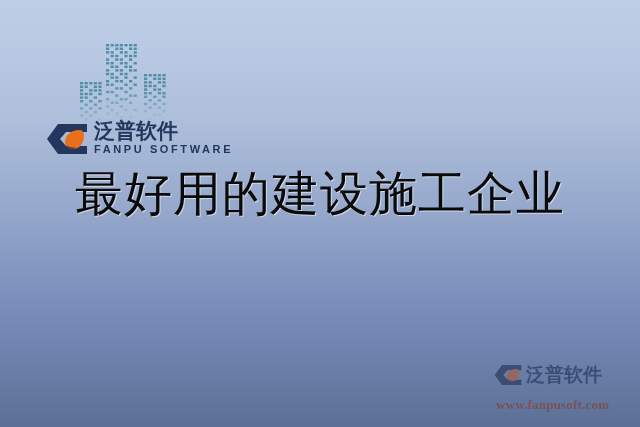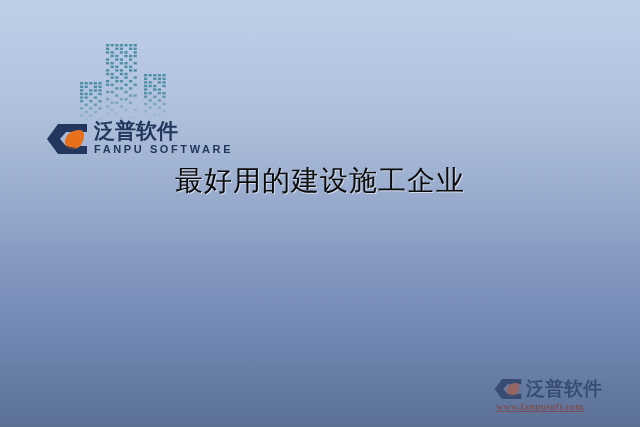--- a/index.html
+++ b/index.html
@@ -63,21 +63,21 @@
     white-space:nowrap;
   }
 
   
   #headline {
     position:absolute;
     left:0; top:163px;
     width:640px;
     text-align:center;
     font-family:"DejaVu Serif", "Liberation Serif", serif;
-    font-size:28px;
+    font-size:48px;
     font-weight:400;
     color:#0a0a0a;
     line-height:1.27;
     letter-spacing:1px;
     text-shadow:1px 1px 0 rgba(255,255,255,0.55);
   }
   #headline .line { display:block; white-space:nowrap; }
 
   
   #watermark {
@@ -97,29 +97,28 @@
   #wm-cn {
     font-family:"DejaVu Sans", sans-serif;
     font-size:19px;
     font-weight:700;
     color:#1e3157;
     line-height:1;
     white-space:nowrap;
   }
   #wm-url {
     font-family:"Liberation Serif", serif;
-    font-size:10px;
+    font-size:13px;
     font-weight:700;
     color:#8a3b2e;
     letter-spacing:0.2px;
     line-height:1.25;
-    margin-top:1px;
+    margin-top:11px;
     padding-left:2px;
     white-space:nowrap;
-    text-decoration:underline;
   }
 </style>
 </head>
 <body>
 
 <div id="slide">
 
   <div id="skyline">
     <svg viewBox="0 0 96 84" xmlns="http://www.w3.org/2000/svg">
       <g fill="#4e8fa6">

